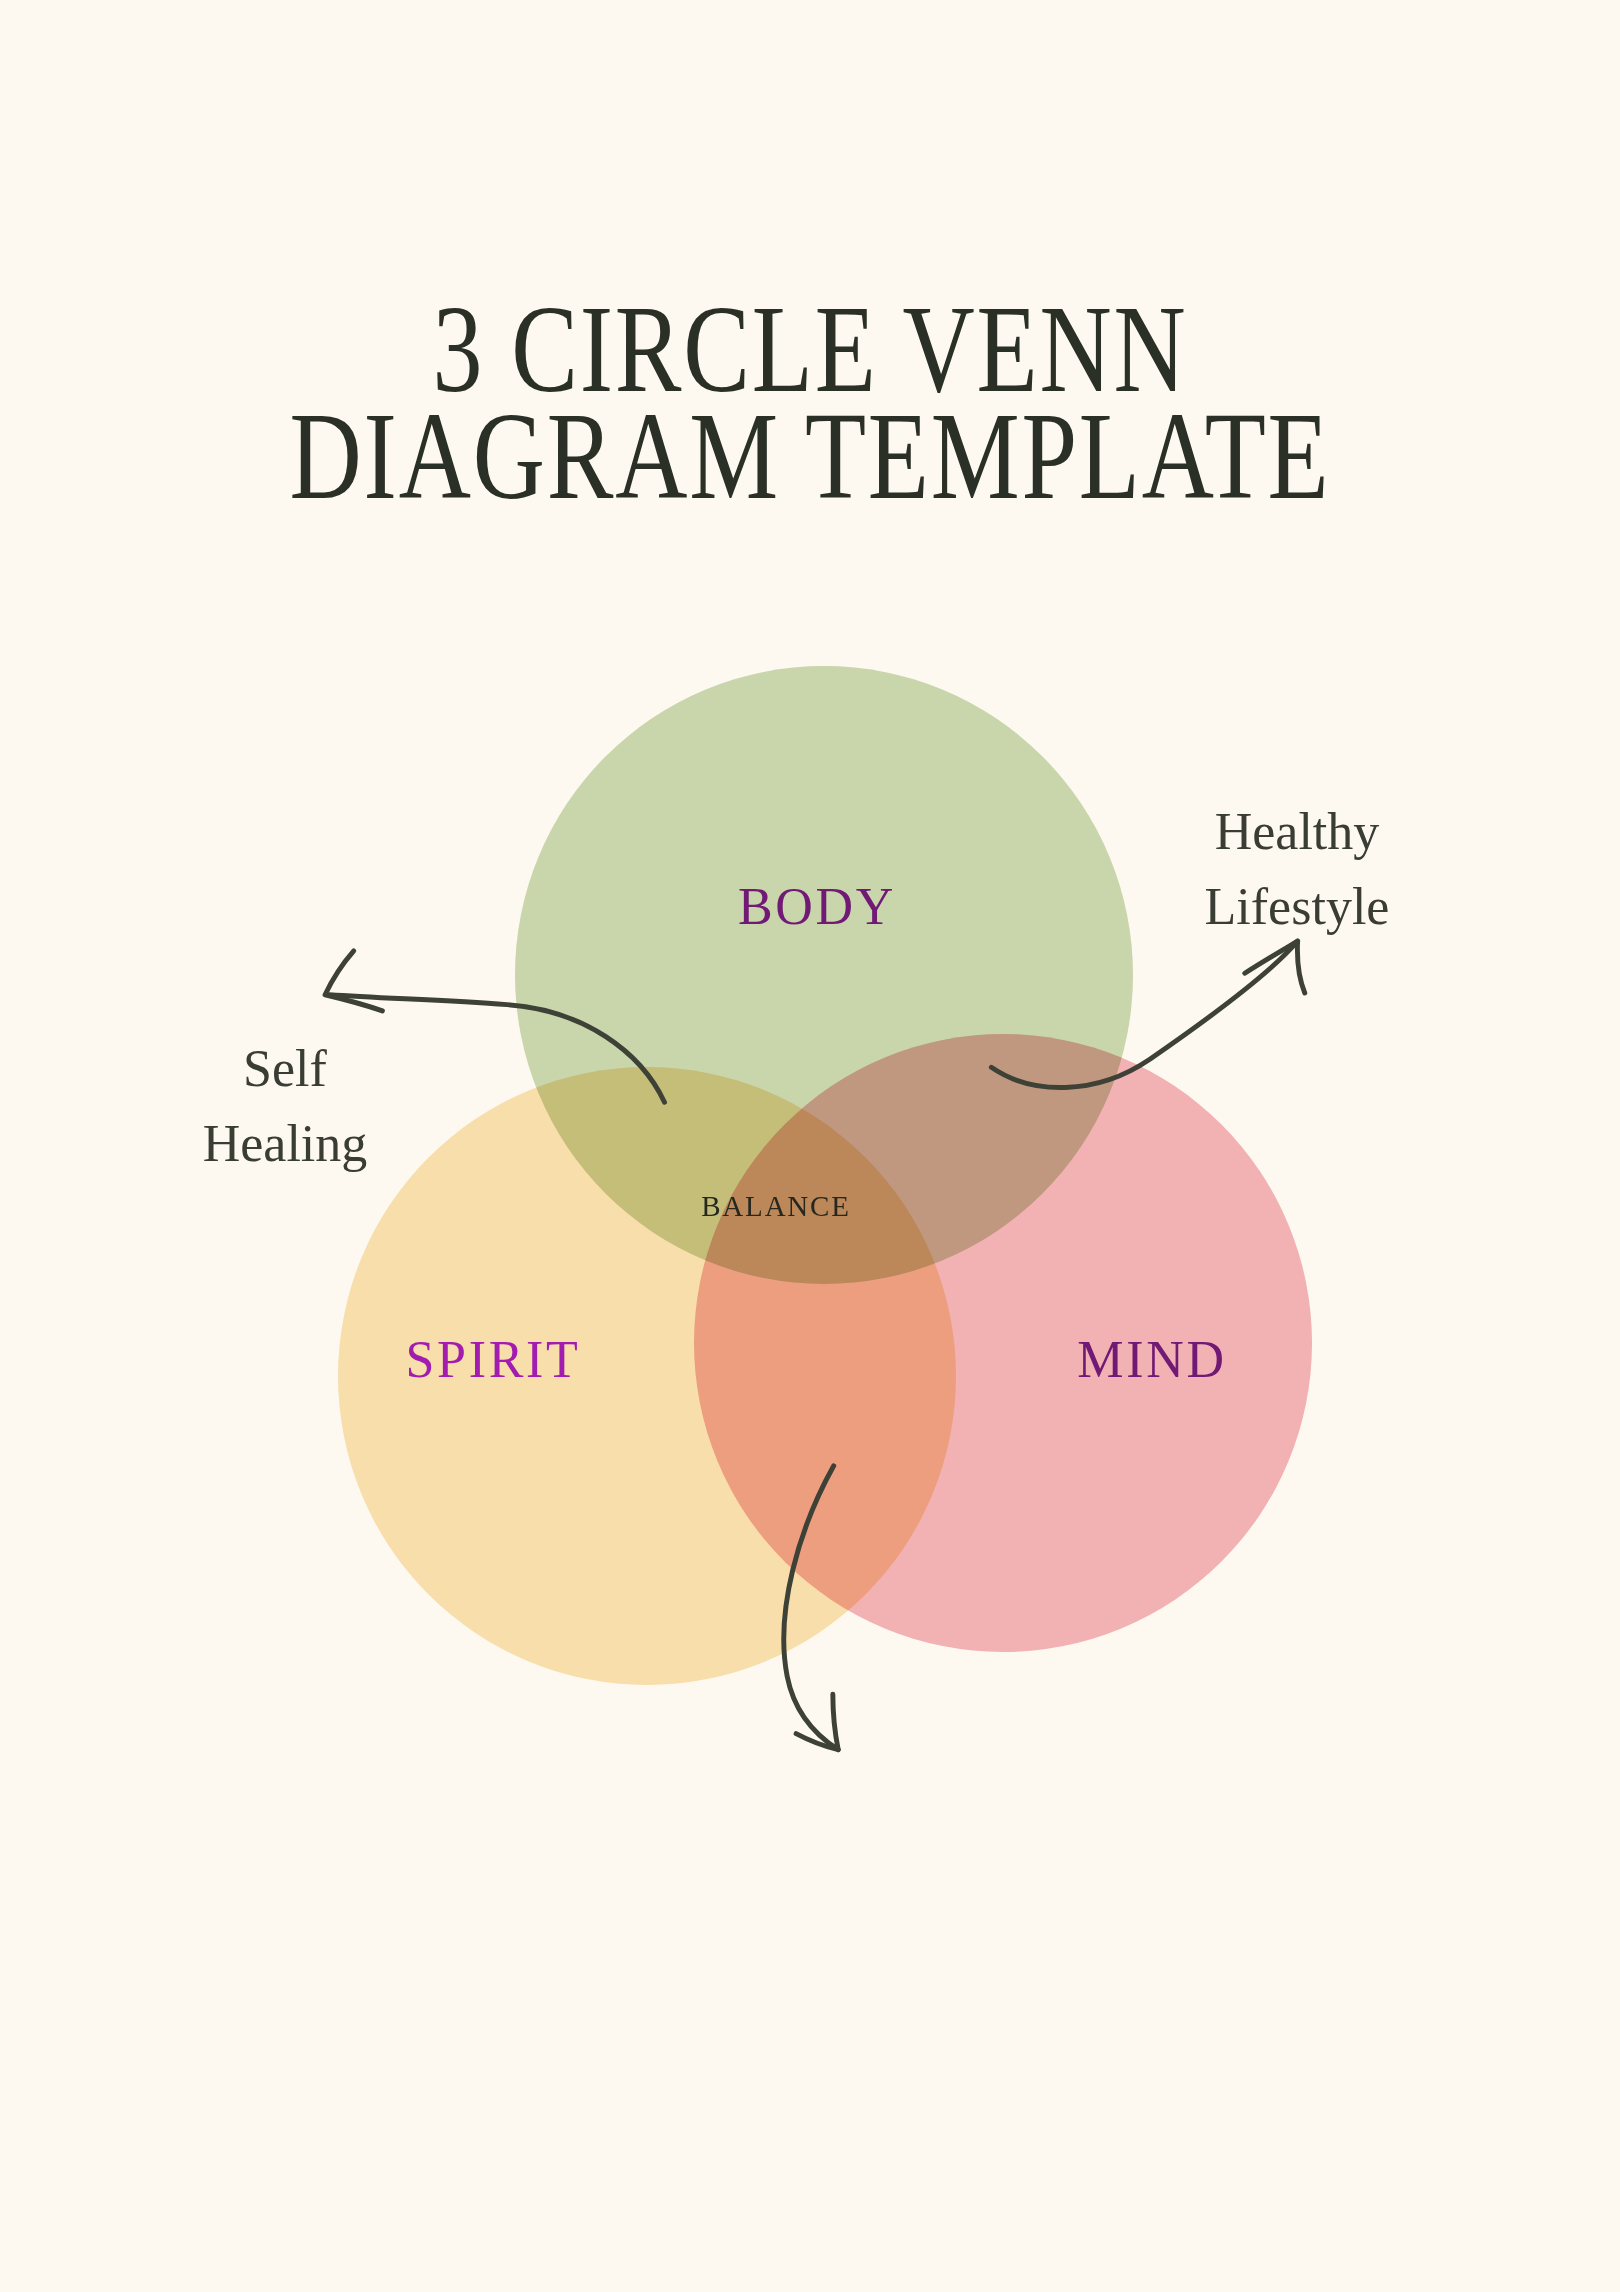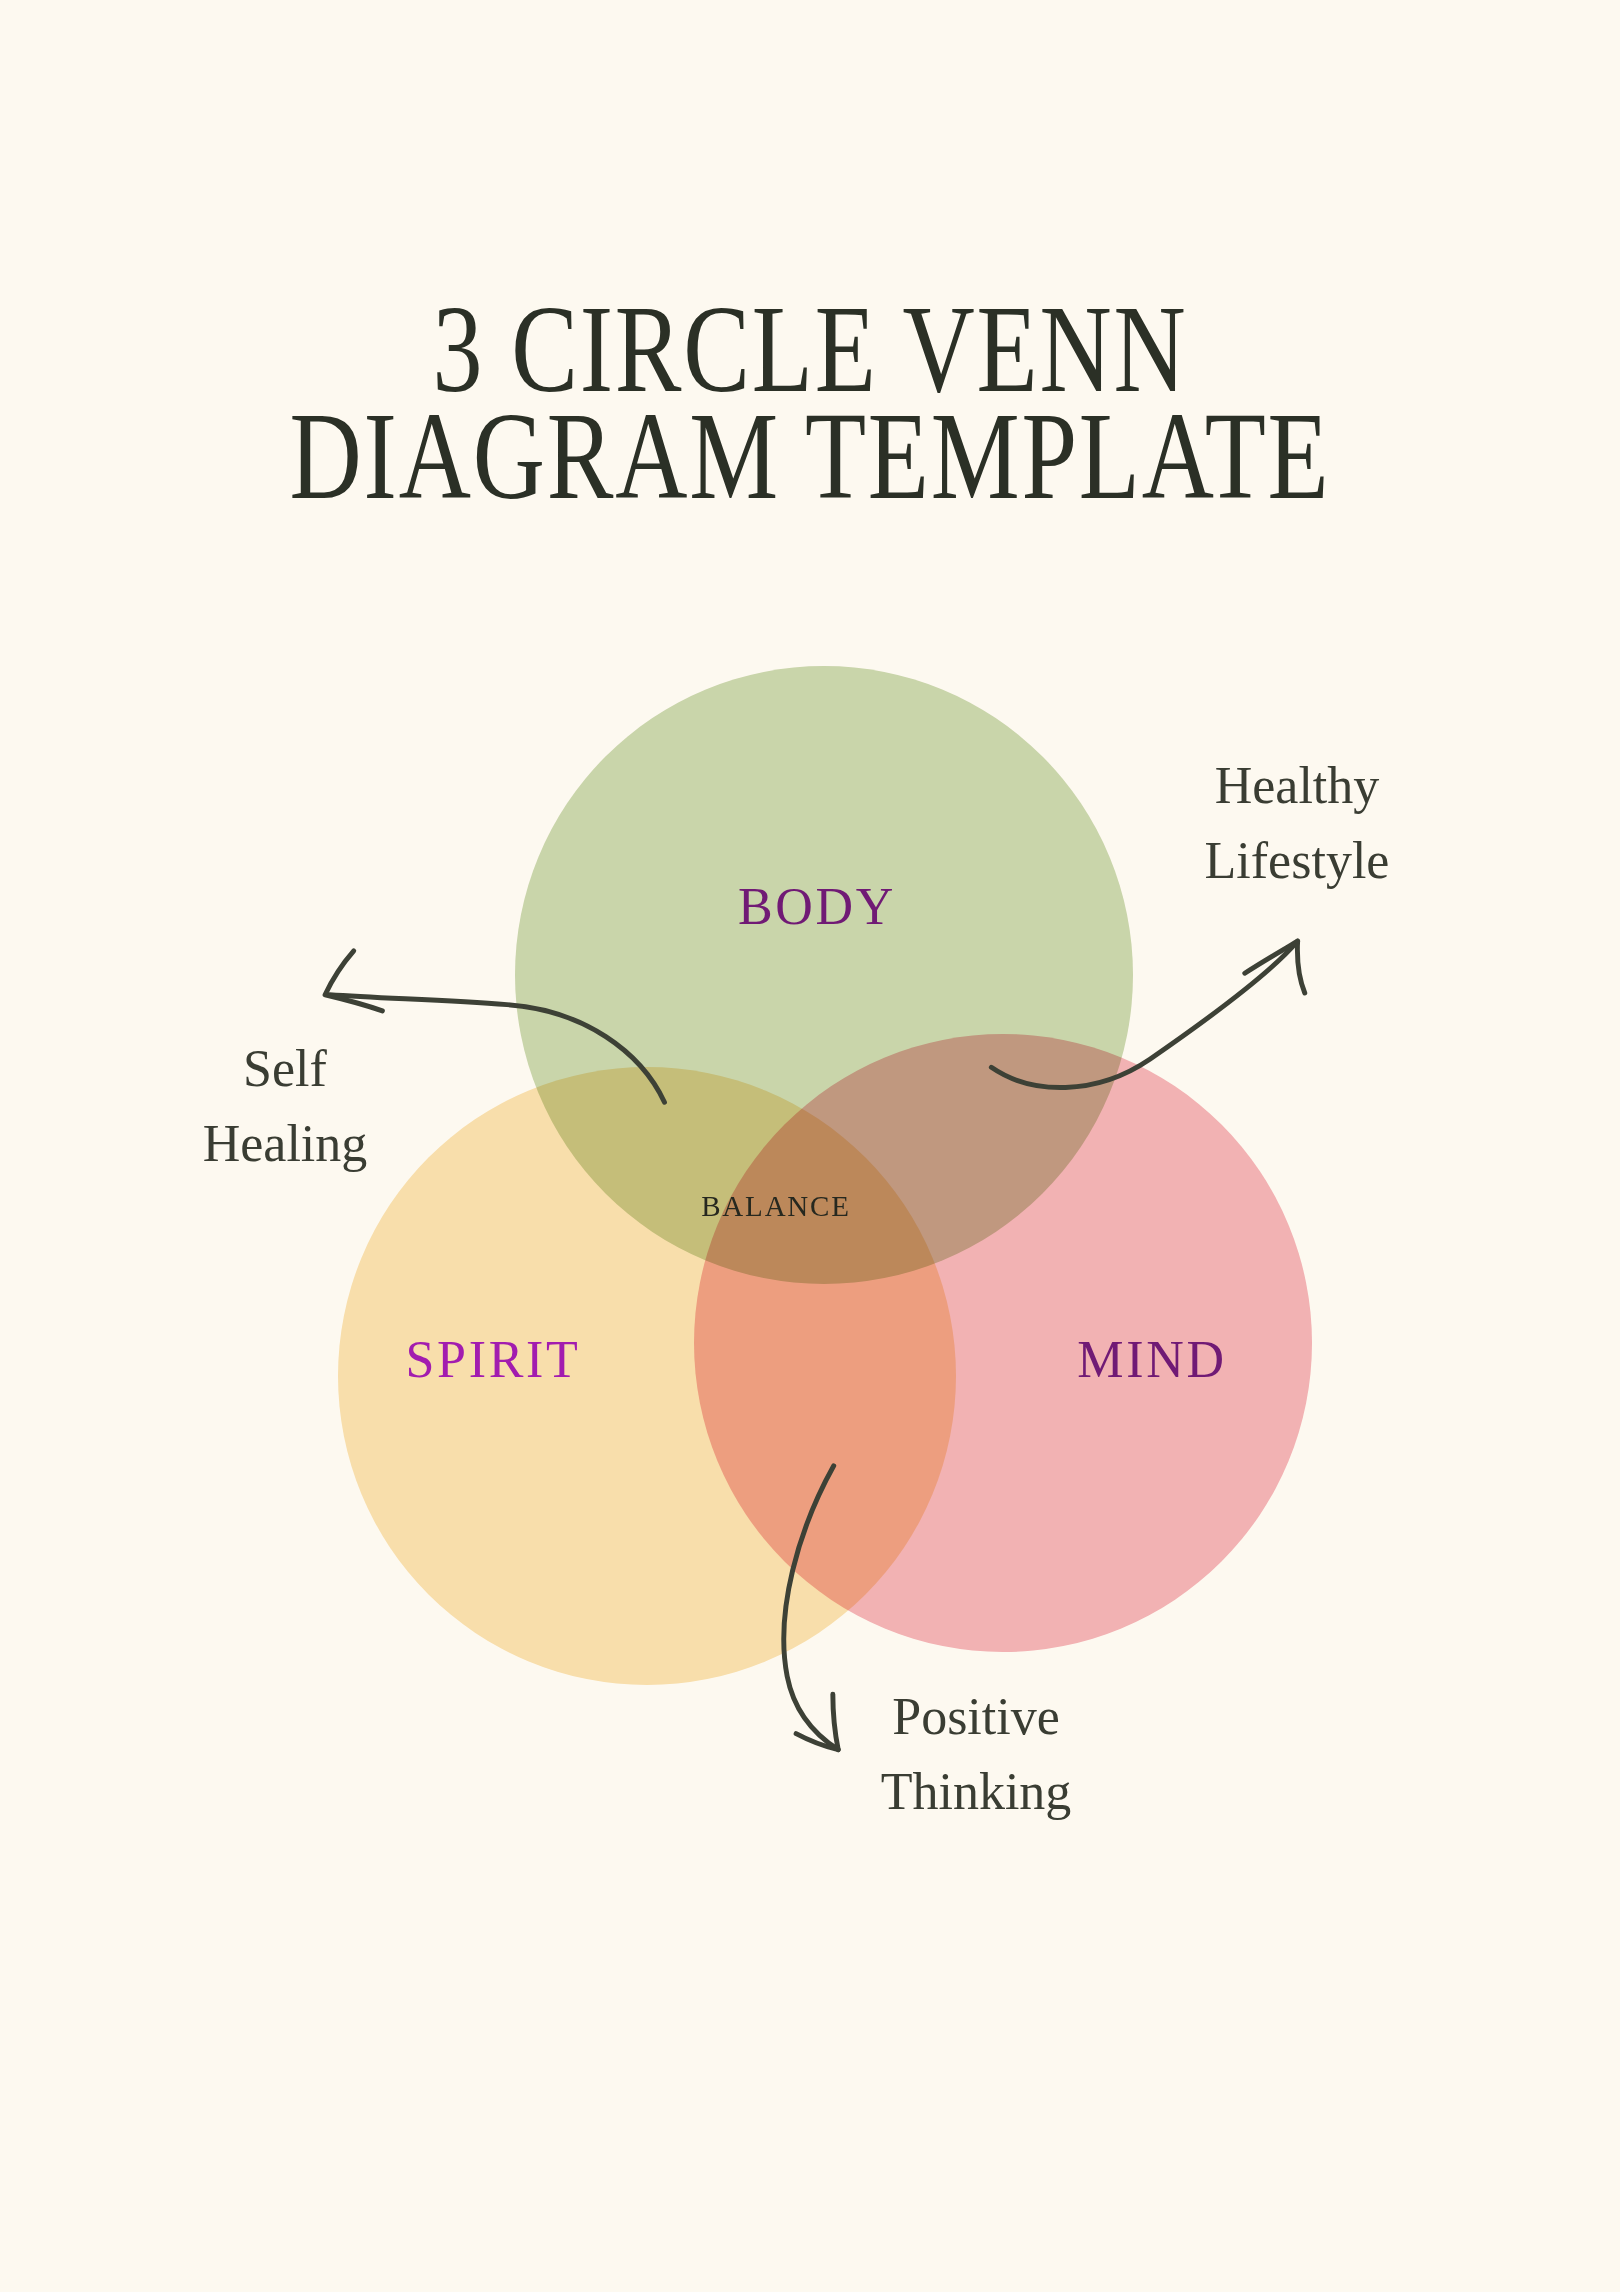--- a/index.html
+++ b/index.html
@@ -35,21 +35,21 @@
   .label-body    { left:817px;  top:884px; }
   .label-spirit  { left:493px;  top:1337px; }
   .label-mind    { left:1152px; top:1337px; }
   .label-balance { left:776px;  top:1184px; font-size:29px; letter-spacing:1.8px; }
 
   
   .annotation {
     position:absolute; transform:translate(-50%,-50%);
     font-size:52px; line-height:75px; text-align:center; white-space:nowrap;
   }
-  .ann-healthy  { left:1297px; top:801px; }
+  .ann-healthy  { left:1297px; top:847px; }
   .ann-self     { left:285px;  top:1084px; }
   .ann-positive { left:976px; top:1732px; }
 
   
   .arrows { position:absolute; left:0; top:0; width:1620px; height:2293px; pointer-events:none; }
 
   
   .logo { position:absolute; left:639px; top:1992px; font-family:"Liberation Sans", sans-serif; }
   .created-by { font-size:13.4px; font-weight:bold; letter-spacing:1.3px; }
   .brand { display:flex; margin-top:1.8px; font-size:48px; font-weight:bold; letter-spacing:-0.9px; line-height:52px; }
@@ -80,24 +80,20 @@
   <div class="annotation ann-healthy" style="color: rgb(58, 61, 51);">
     <div>Healthy</div>
     <div>Lifestyle</div>
   </div>
 
   <div class="annotation ann-self" style="color: rgb(58, 61, 51);">
     <div>Self</div>
     <div>Healing</div>
   </div>
 
-  <div class="annotation ann-positive" style="color: rgb(58, 61, 51);">
-    <div>Positive</div>
-    <div>Thinking</div>
-  </div>
 
   <svg class="arrows" viewBox="0 0 1809 2560">
     <g fill="none" stroke="#3D4136" stroke-width="5.5" stroke-linecap="round" stroke-linejoin="round">
 
       <path d="M742 1206 C716 1150 652 1103 566 1097 C500 1092 428 1090 368 1086"></path>
       <path d="M395 1037 C381 1053 371 1069 363 1086 C384 1091 407 1097 427 1104"></path>
 
       <path d="M1107 1167 C1152 1198 1224 1199 1284 1158 C1352 1111 1420 1061 1449 1026"></path>
       <path d="M1390 1062 C1410 1049 1431 1037 1449 1026 C1448 1047 1450 1067 1457 1084"></path>
 

